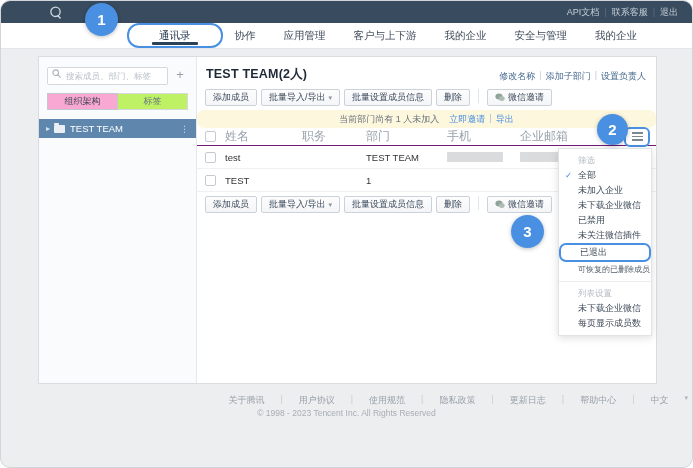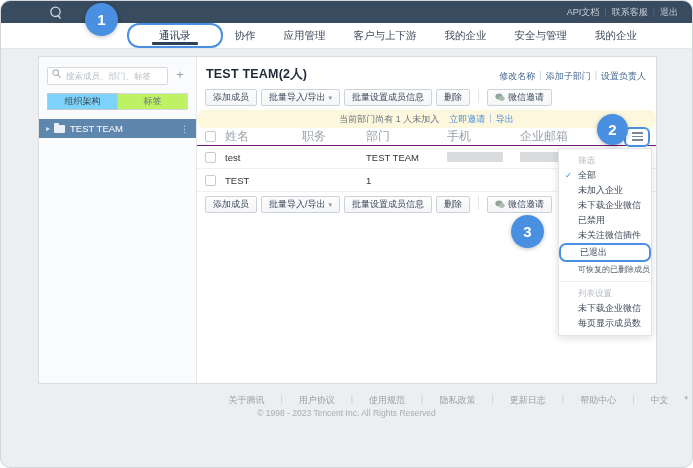--- a/index.html
+++ b/index.html
@@ -38,21 +38,21 @@
   .search-box { position:relative; flex:1; }
   .search-box input { width:100%; height:18px; border:1px solid #d5d9de; border-radius:2px;
              background:#fff; font-size:8.5px; padding:0 4px 0 18px; color:#555; outline:none;
              font-family:inherit; }
   .search-box input::placeholder { color:#b9c0c8; }
   .search-box svg { position:absolute; left:5px; top:4px; }
   .plus-btn { width:16px; text-align:center; font-size:13px; color:#97a0aa; cursor:pointer; line-height:16px; }
   .side-tabs { display:flex; margin:8px 8px 0 8px; }
   .side-tab { flex:1; height:17px; font-size:9px; display:flex; align-items:center;
               justify-content:center; cursor:pointer; }
-  .side-tab.sel { background:#7dd3fc; border:1px solid #c2c8ce; color:#39434e; }
+  .side-tab.sel { background:#f9a8d4; border:1px solid #c2c8ce; color:#39434e; }
   .side-tab.unsel { background:#bef264; border:1px solid #d5d9de; border-left:none; color:#6b7683; }
   .tree-item { margin-top:9px; height:19px; background:#5f87ad; color:#fff; display:flex;
                align-items:center; padding:0 7px; font-size:9.5px; cursor:pointer; }
   .tree-caret { font-size:8px; color:#d7e3ee; margin-right:4px; }
   .folder-ico { position:relative; width:11px; height:8px; background:#e9eff5; border-radius:1px; margin-right:5px; }
   .folder-ico::before { content:""; position:absolute; left:0; top:-2px; width:5px; height:2px;
                background:#e9eff5; border-radius:1px 1px 0 0; }
   .tree-label { flex:1; }
   .tree-dots { color:#c9d6e3; font-size:9px; }
 

